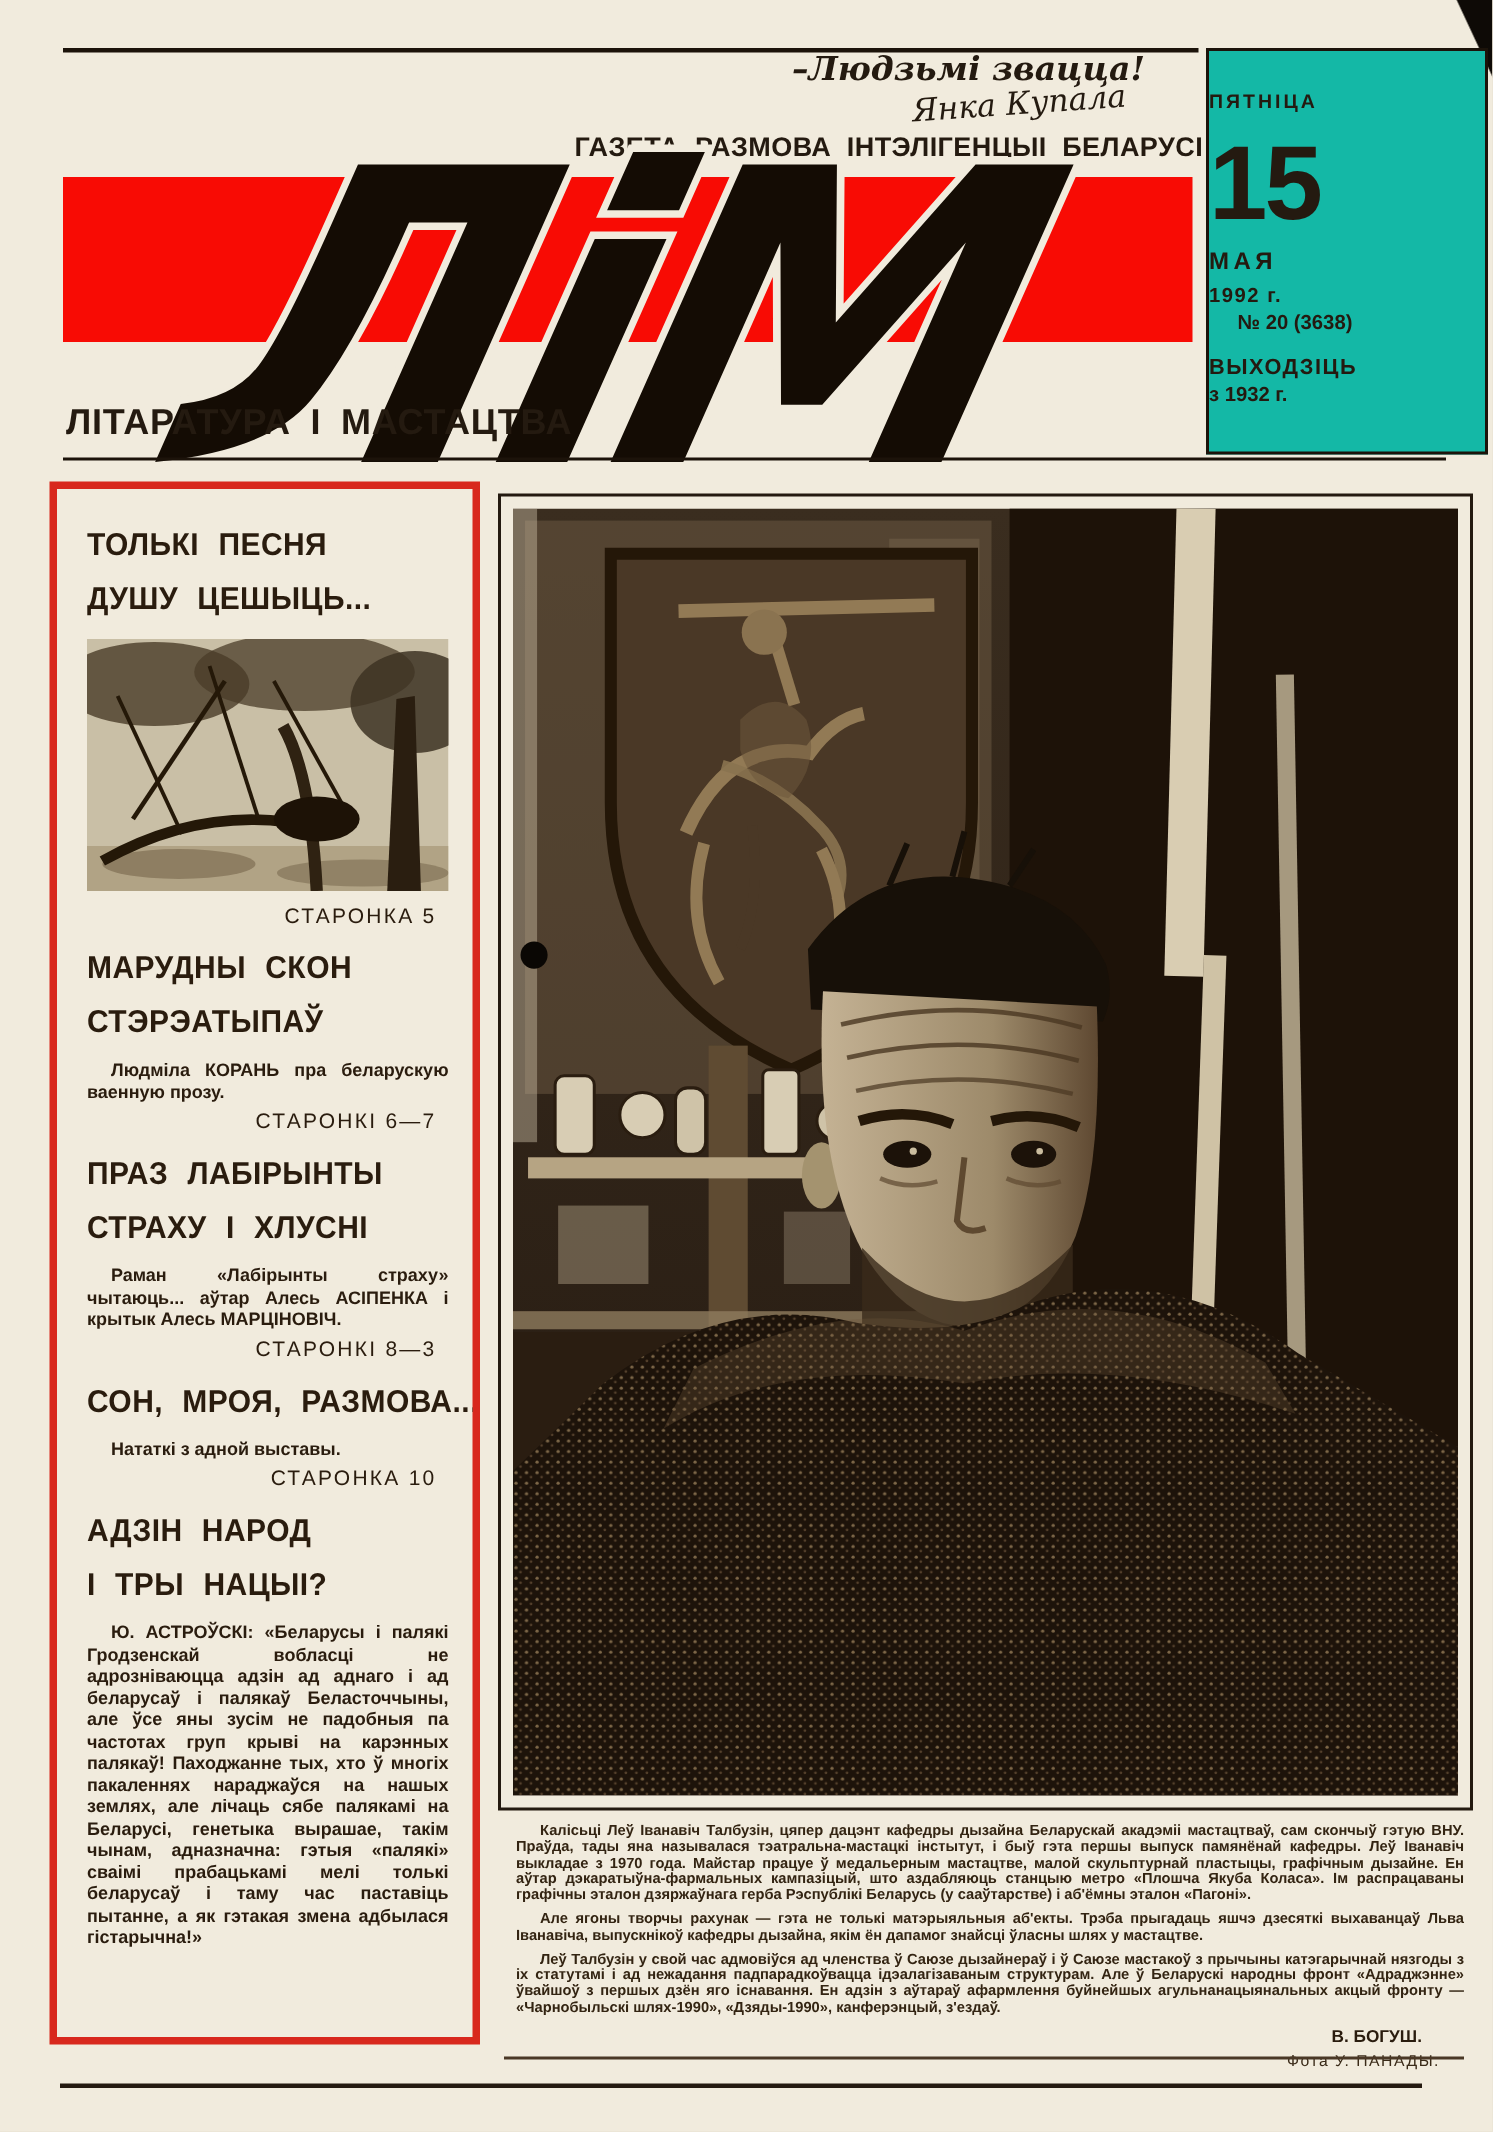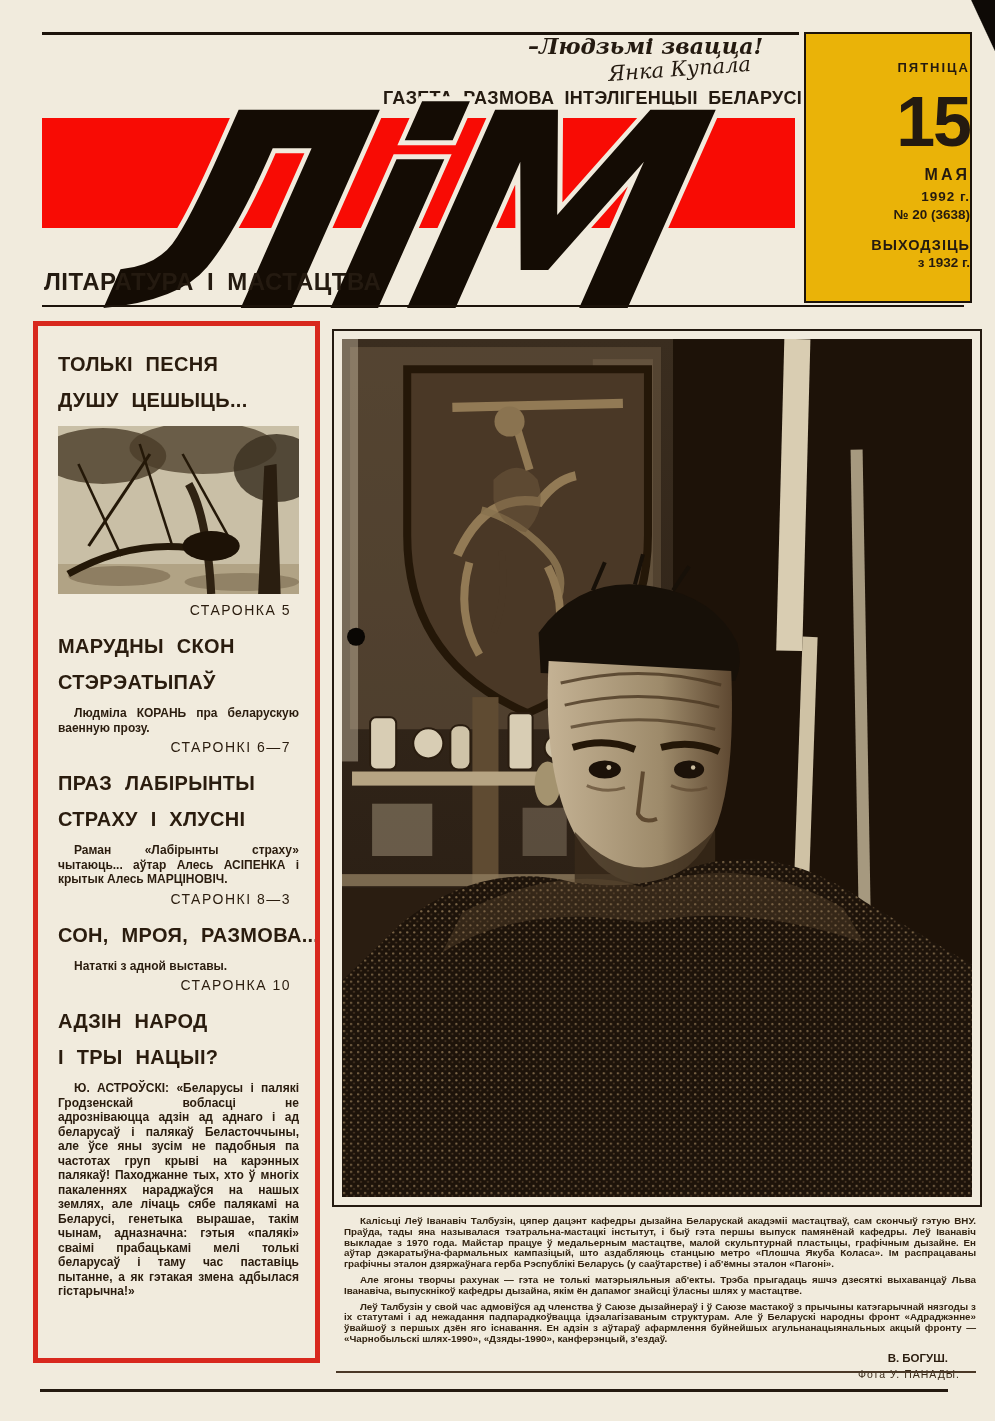--- a/index.html
+++ b/index.html
@@ -19,27 +19,27 @@
             word-spacing:5px;letter-spacing:.3px;}
   .red-band{left:42px;top:118px;width:753px;height:110px;background:#f80b04;}
   .logo-svg{left:80px;top:8px;width:560px;height:336px;overflow:visible;}
   .logo-svg text{font-family:"DejaVu Sans",sans-serif;font-weight:bold;font-style:italic;
                  font-size:272px;letter-spacing:-14px;fill:#140c04;
                  stroke:#f1ebdd;stroke-width:10px;paint-order:stroke;}
   .tagline{left:44px;top:268px;font-size:24px;font-weight:bold;letter-spacing:.5px;
            word-spacing:6px;white-space:nowrap;}
   .masthead-rule{left:42px;top:305px;width:922px;height:2px;background:#1c130a;}
 
-  .issue-box{left:804px;top:32px;width:168px;height:271px;border:2px solid #1c130a;
-             box-sizing:border-box;text-align:right;padding-top:26px;background:#eab308;}
+  .issue-box{left:804px;top:32px;width:188px;height:271px;border:2px solid #1c130a;
+             box-sizing:border-box;text-align:left;padding-top:26px;background:#14b8a6;}
   .ib-weekday{font-size:13px;font-weight:bold;letter-spacing:2px;}
   .ib-day{font-size:70px;font-weight:bold;line-height:1;margin-top:12px;letter-spacing:-2px;}
   .ib-month{font-size:16px;font-weight:bold;letter-spacing:3px;margin-top:9px;}
   .ib-year{font-size:13.5px;font-weight:bold;margin-top:5px;letter-spacing:1px;}
-  .ib-issue{font-size:13.5px;font-weight:bold;margin-top:3px;}
+  .ib-issue{font-size:13.5px;font-weight:bold;margin-top:3px;padding-left:19px;}
   .ib-since1{font-size:14.5px;font-weight:bold;margin-top:15px;letter-spacing:1px;}
   .ib-since2{font-size:13.5px;font-weight:bold;margin-top:2px;}
   .ib-price{font-size:12.5px;font-weight:bold;margin-top:15px;line-height:1.45;}
 
   
   .sidebar{left:33px;top:321px;width:287px;height:1042px;border:5px solid #d8281d;
            box-sizing:border-box;padding:20px 16px 0 20px;overflow:hidden;}
   .teaser{margin-bottom:10px;}
   .tz-title-line{font-size:20px;font-weight:bold;line-height:36px;word-spacing:7px;
                  letter-spacing:.3px;white-space:nowrap;transform:scaleY(1.05);

